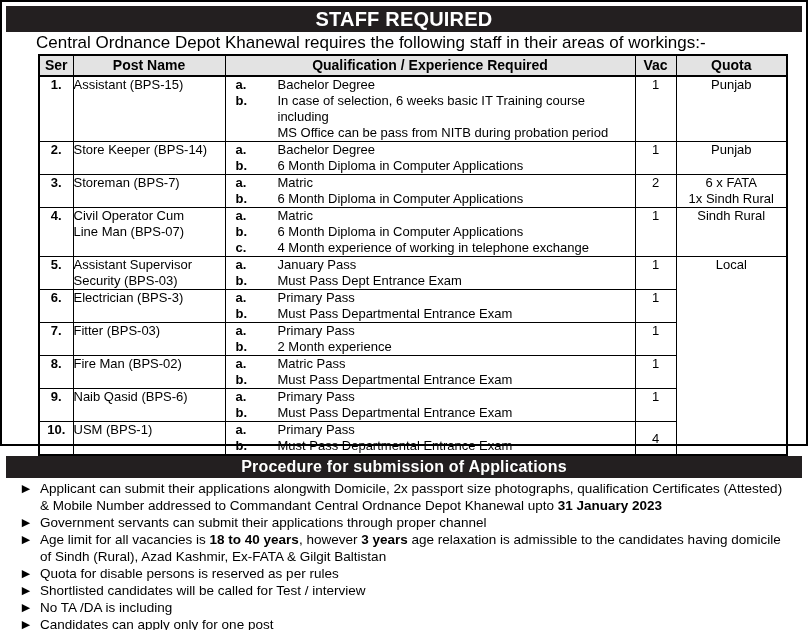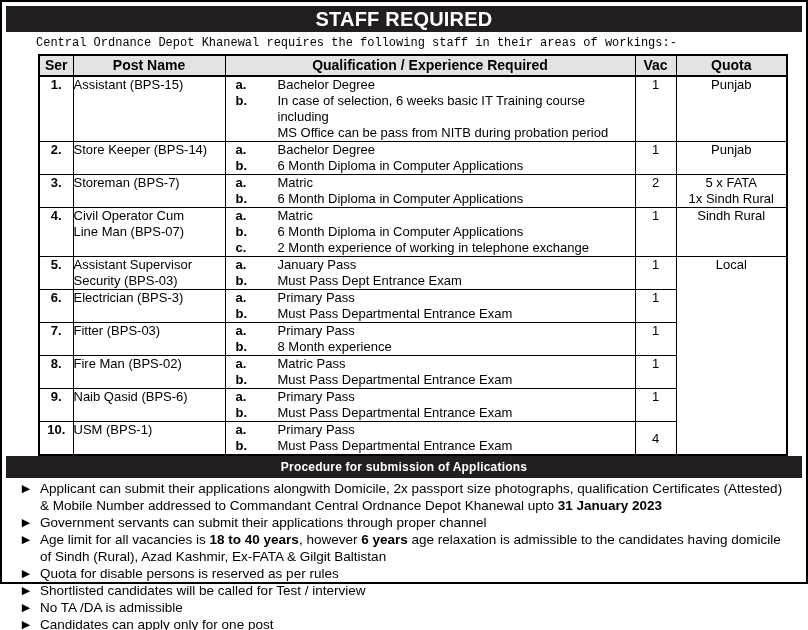--- a/index.html
+++ b/index.html
@@ -10,21 +10,21 @@
   body {
     width: 808px;
     height: 630px;
     font-family: "Liberation Sans", sans-serif;
     color: #000;
     overflow: hidden;
   }
   #ad {
     position: relative;
     width: 808px;
-    height: 584px;
+    height: 446px;
     box-sizing: border-box;
     border: 2px solid #000;
     background: #fff;
     padding: 0;
   }
   
   .banner {
     background: #231f20;
     color: #ffffff;
     text-align: center;
@@ -35,35 +35,34 @@
   .banner-title {
     margin: 4px 4px 0 4px;
     height: 26px;
     line-height: 26px;
     font-size: 20px;
   }
   .banner-proc {
     margin: 0 4px;
     height: 22px;
     line-height: 22px;
-    font-size: 12px;
+    font-size: 16px;
   }
   .banner-footer {
     margin: 0 4px 4px 4px;
     height: 24px;
     line-height: 24px;
     font-size: 16px;
   }
   
   .intro {
-    font-size: 12px;
+    font-size: 17px;
     padding: 3px 0 3px 34px;
     line-height: 16px;
     white-space: nowrap;
-    font-family: Liberation Mono, monospace;
   }
   
   .table-wrap {
     padding: 0 22px 0 36px;
   }
   table.jobs {
     border-collapse: collapse;
     width: 750px;
     table-layout: fixed;
     border: 2px solid #000;
@@ -247,21 +246,21 @@
                   <span class="txt"><span>Matric</span></span>
                 </li>
                 <li>
                   <span class="lbl">b.</span>
                   <span class="txt"><span>6 Month Diploma in Computer Applications</span></span>
                 </li>
               </ul>
             </td>
             <td class="vac">2</td>
             <td class="quota">
-              <div>5 x FATA</div>
+              <div>6 x FATA</div>
               <div>1x Sindh Rural</div>
             </td>
           </tr>
           <tr>
             <td class="ser">4.</td>
             <td class="post">
               <div>Civil Operator Cum</div>
               <div>Line Man (BPS-07)</div>
             </td>
             <td class="qual">
@@ -269,21 +268,21 @@
                 <li>
                   <span class="lbl">a.</span>
                   <span class="txt"><span>Matric</span></span>
                 </li>
                 <li>
                   <span class="lbl">b.</span>
                   <span class="txt"><span>6 Month Diploma in Computer Applications</span></span>
                 </li>
                 <li>
                   <span class="lbl">c.</span>
-                  <span class="txt"><span>2 Month experience of working in telephone exchange</span></span>
+                  <span class="txt"><span>4 Month experience of working in telephone exchange</span></span>
                 </li>
               </ul>
             </td>
             <td class="vac">1</td>
             <td class="quota">
               <div>Sindh Rural</div>
             </td>
           </tr>
           <tr>
             <td class="ser">5.</td>
@@ -333,21 +332,21 @@
               <div>Fitter (BPS-03)</div>
             </td>
             <td class="qual">
               <ul class="quals">
                 <li>
                   <span class="lbl">a.</span>
                   <span class="txt"><span>Primary Pass</span></span>
                 </li>
                 <li>
                   <span class="lbl">b.</span>
-                  <span class="txt"><span>8 Month experience</span></span>
+                  <span class="txt"><span>2 Month experience</span></span>
                 </li>
               </ul>
             </td>
             <td class="vac">1</td>
           </tr>
           <tr>
             <td class="ser">8.</td>
             <td class="post">
               <div>Fire Man (BPS-02)</div>
             </td>
@@ -413,33 +412,33 @@
       <div class="proc-item">
         <span class="bullet">▶</span>
         <span class="ptext">Applicant can submit their applications alongwith Domicile, 2x passport size photographs, qualification Certificates (Attested) &amp; Mobile Number addressed to Commandant Central Ordnance Depot Khanewal upto <b>31 January 2023</b></span>
       </div>
       <div class="proc-item">
         <span class="bullet">▶</span>
         <span class="ptext">Government servants can submit their applications through proper channel</span>
       </div>
       <div class="proc-item">
         <span class="bullet">▶</span>
-        <span class="ptext">Age limit for all vacancies is <b>18 to 40 years</b>, however <b>6 years</b> age relaxation is admissible to the candidates having domicile of Sindh (Rural), Azad Kashmir, Ex-FATA &amp; Gilgit Baltistan</span>
+        <span class="ptext">Age limit for all vacancies is <b>18 to 40 years</b>, however <b>3 years</b> age relaxation is admissible to the candidates having domicile of Sindh (Rural), Azad Kashmir, Ex-FATA &amp; Gilgit Baltistan</span>
       </div>
       <div class="proc-item">
         <span class="bullet">▶</span>
         <span class="ptext">Quota for disable persons is reserved as per rules</span>
       </div>
       <div class="proc-item">
         <span class="bullet">▶</span>
         <span class="ptext">Shortlisted candidates will be called for Test / interview</span>
       </div>
       <div class="proc-item">
         <span class="bullet">▶</span>
-        <span class="ptext">No TA /DA is admissible</span>
+        <span class="ptext">No TA /DA is including</span>
       </div>
       <div class="proc-item">
         <span class="bullet">▶</span>
         <span class="ptext">Candidates can apply only for one post</span>
       </div>
     </div>
 
   <div class="banner banner-footer">Commandant Central Ordnance Depot Khanewal</div>
 
 </div>

